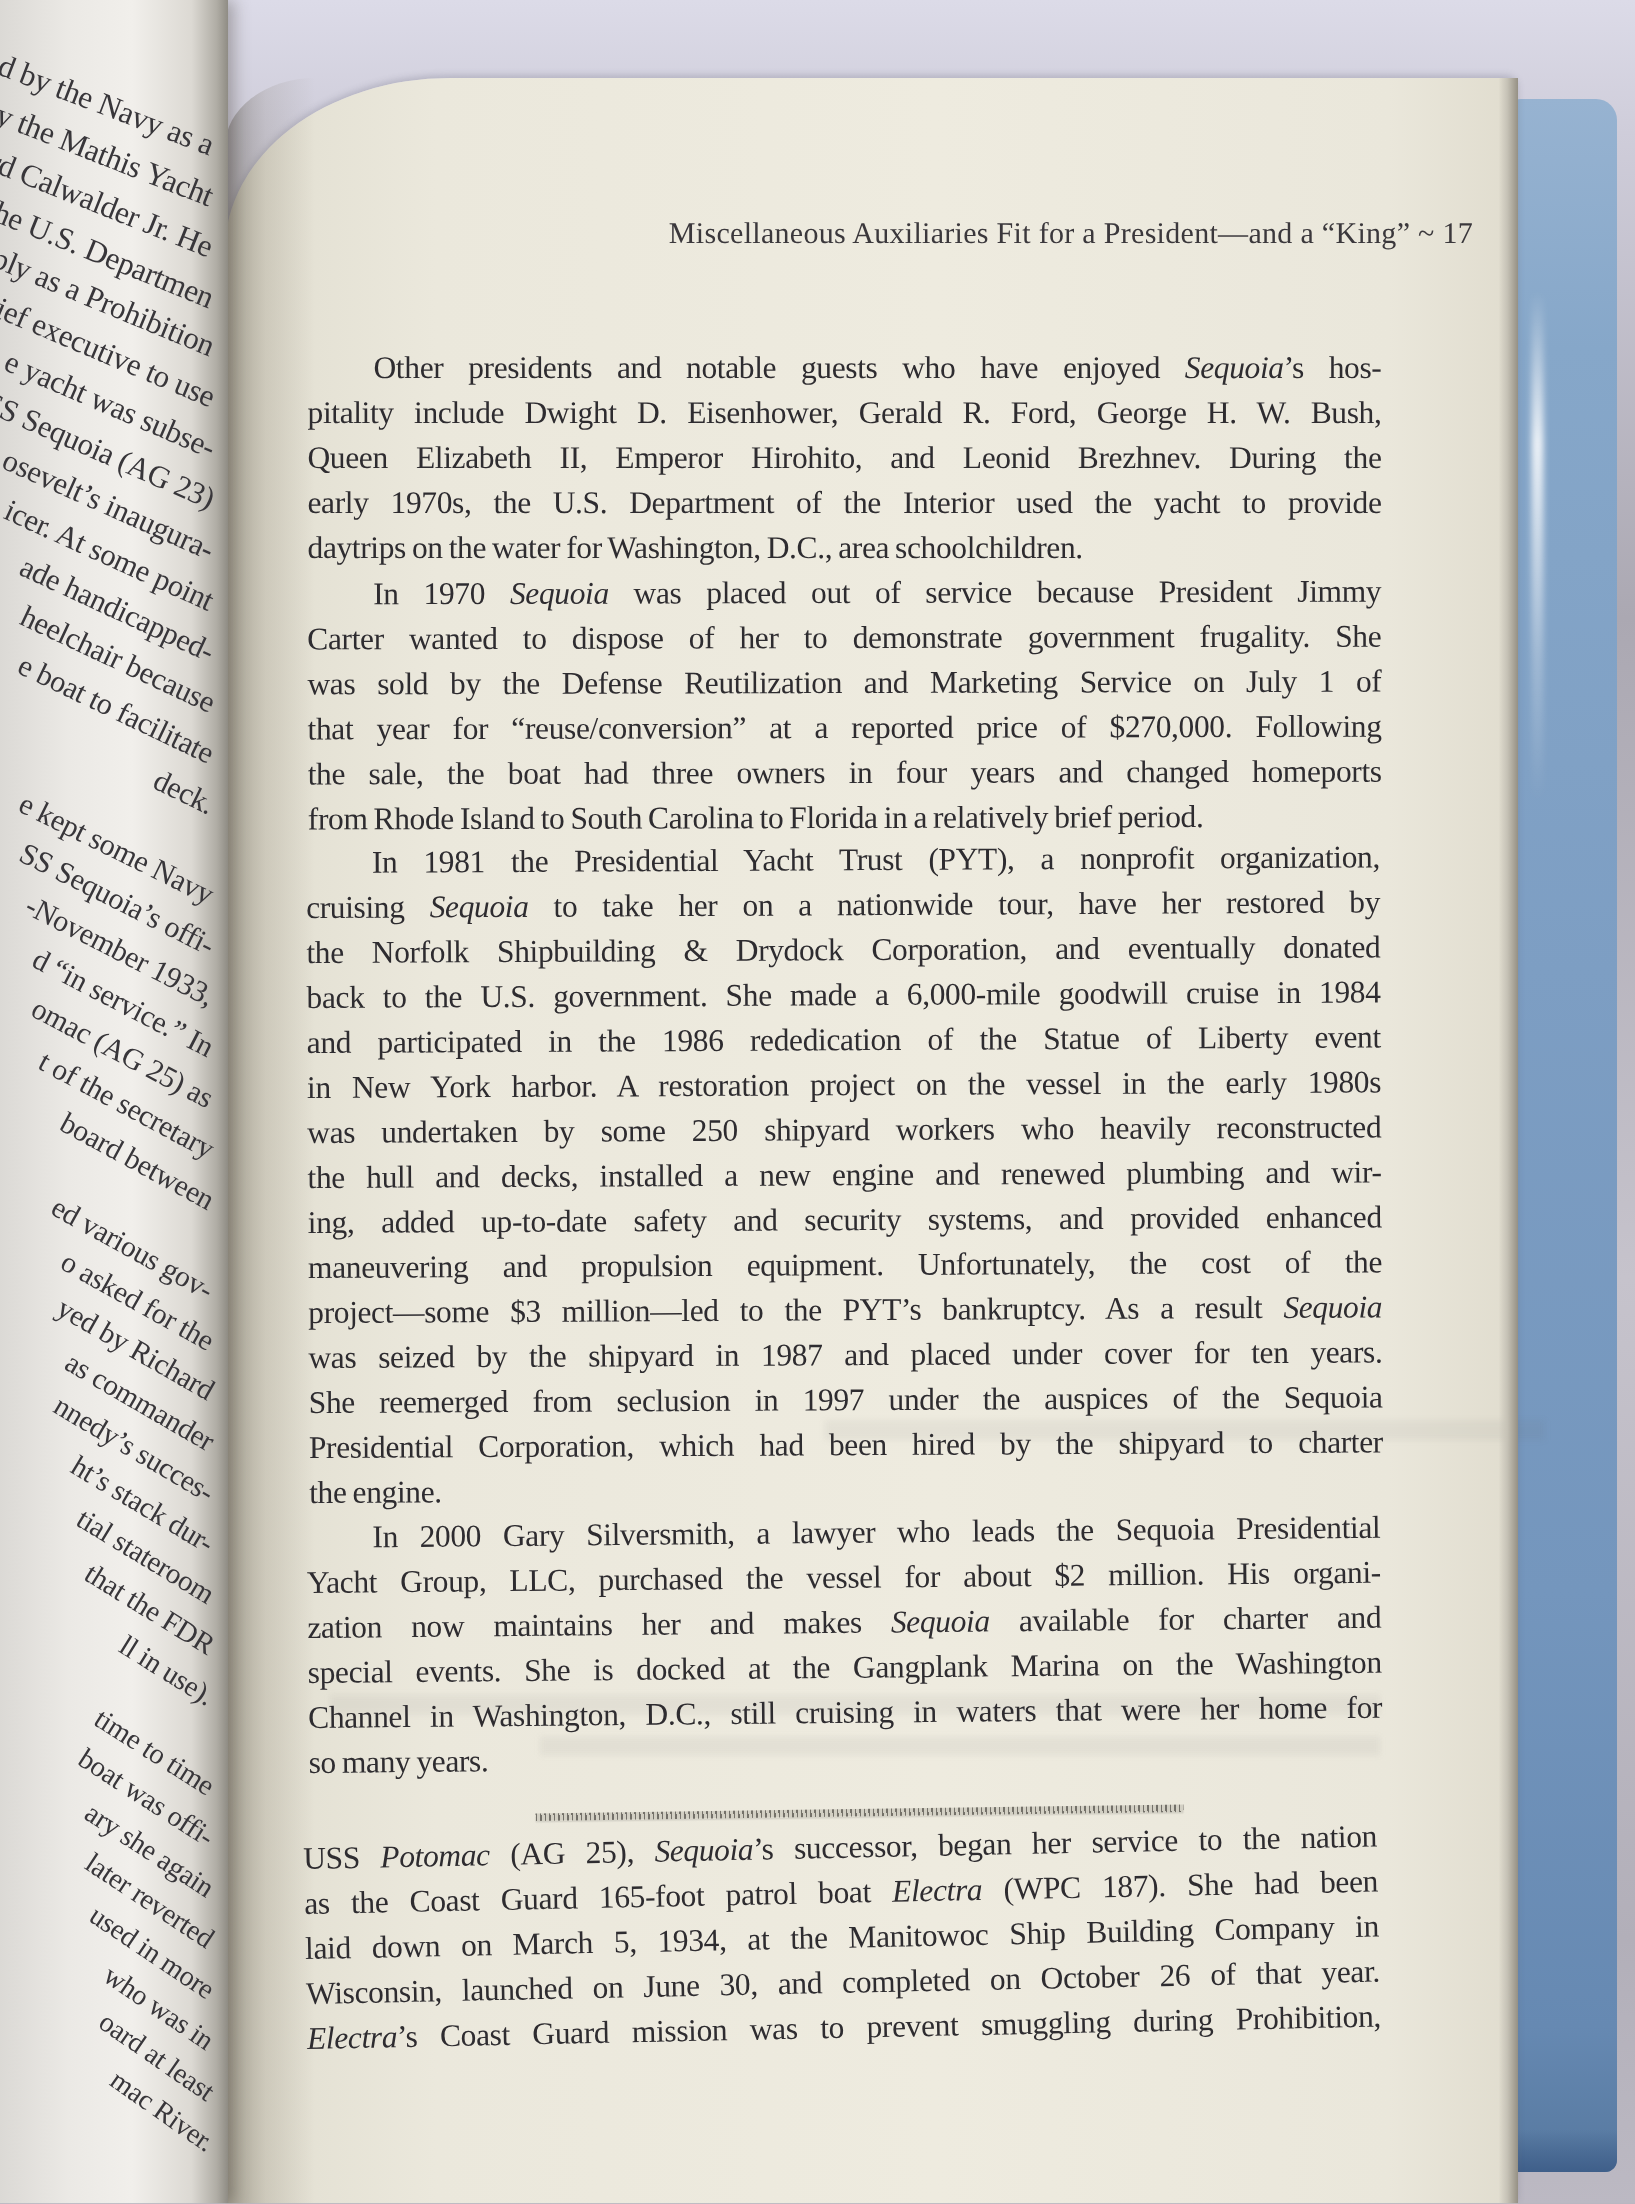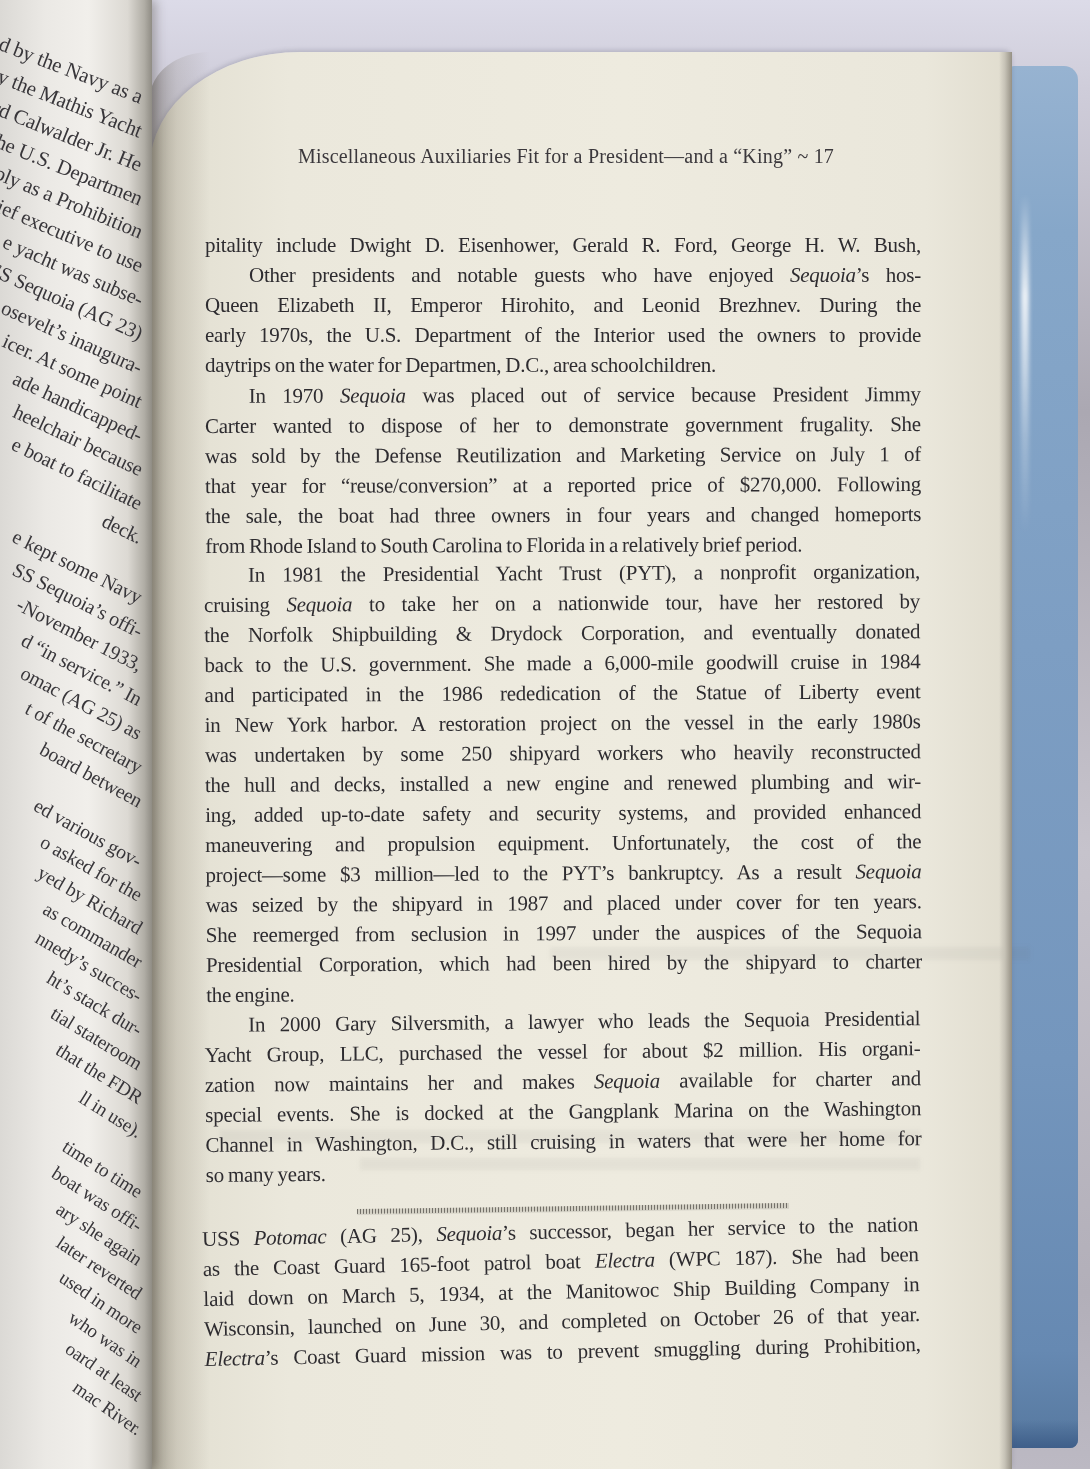--- a/index.html
+++ b/index.html
@@ -38,21 +38,21 @@
     content:"";position:absolute;left:0;top:0;width:60px;height:100%;
     background:linear-gradient(90deg,rgba(80,74,60,.38),rgba(118,110,94,.16) 45%,rgba(0,0,0,0));
     border-radius:150px 0 0 0 / 115px 0 0 0;
   }
   .page::after{ 
     content:"";position:absolute;right:0;top:0;width:13px;height:100%;
     background:linear-gradient(90deg,rgba(0,0,0,0),#c6c2b6 45%,#959084);
   }
   .running-head{
     margin:92px 30px 0 0;
-    text-align:center;font-size:20px;line-height:24px;color:#3b383c;
+    text-align:right;font-size:20px;line-height:24px;color:#3b383c;
     letter-spacing:.2px;
   }
   .body-text{
     margin:62px 0 0 55px;width:716px;position:relative;z-index:4;
     font-size:21px;line-height:30px;color:#2e2c30;
     letter-spacing:-.25px;word-spacing:-1px;
   }
   .para{margin:0;}
   .line{text-align:justify;text-align-last:justify;white-space:normal;}
   .line.last{text-align-last:left;}
@@ -95,25 +95,25 @@
 
   <div class="page">
     <div class="bleed b1"></div>
     <div class="bleed b2"></div>
     <div class="bleed b3"></div>
 
     <div class="running-head">Miscellaneous Auxiliaries Fit for a President—and a “King” ~ 17</div>
 
     <div class="body-text">
         <div class="para">
+          <div class="line first"><span>Other presidents and notable guests who have enjoyed </span><span class="it">Sequoia</span><span>’s hos-</span></div>
           <div class="line"><span>pitality include Dwight D. Eisenhower, Gerald R. Ford, George H. W. Bush,</span></div>
-          <div class="line first"><span>Other presidents and notable guests who have enjoyed </span><span class="it">Sequoia</span><span>’s hos-</span></div>
           <div class="line"><span>Queen Elizabeth II, Emperor Hirohito, and Leonid Brezhnev. During the</span></div>
-          <div class="line"><span>early 1970s, the U.S. Department of the Interior used the owners to provide</span></div>
-          <div class="line last"><span>daytrips on the water for Departmen, D.C., area schoolchildren.</span></div>
+          <div class="line"><span>early 1970s, the U.S. Department of the Interior used the yacht to provide</span></div>
+          <div class="line last"><span>daytrips on the water for Washington, D.C., area schoolchildren.</span></div>
         </div>
         <div class="para">
           <div class="line first"><span>In 1970 </span><span class="it">Sequoia</span><span> was placed out of service because President Jimmy</span></div>
           <div class="line"><span>Carter wanted to dispose of her to demonstrate government frugality. She</span></div>
           <div class="line"><span>was sold by the Defense Reutilization and Marketing Service on July 1 of</span></div>
           <div class="line"><span>that year for “reuse/conversion” at a reported price of $270,000. Following</span></div>
           <div class="line"><span>the sale, the boat had three owners in four years and changed homeports</span></div>
           <div class="line last"><span>from Rhode Island to South Carolina to Florida in a relatively brief period.</span></div>
         </div>
         <div class="para">

